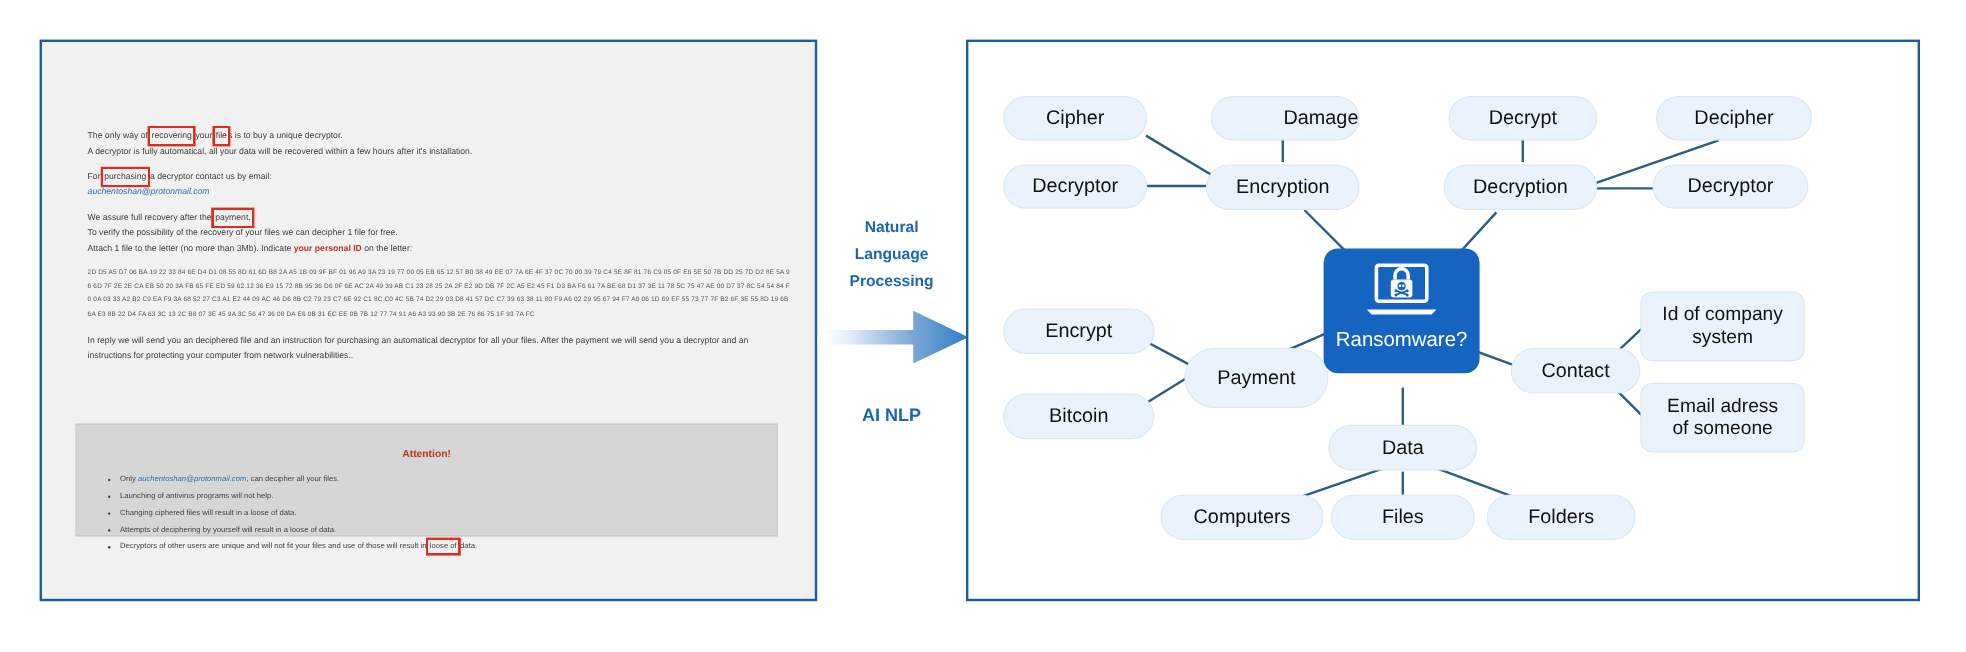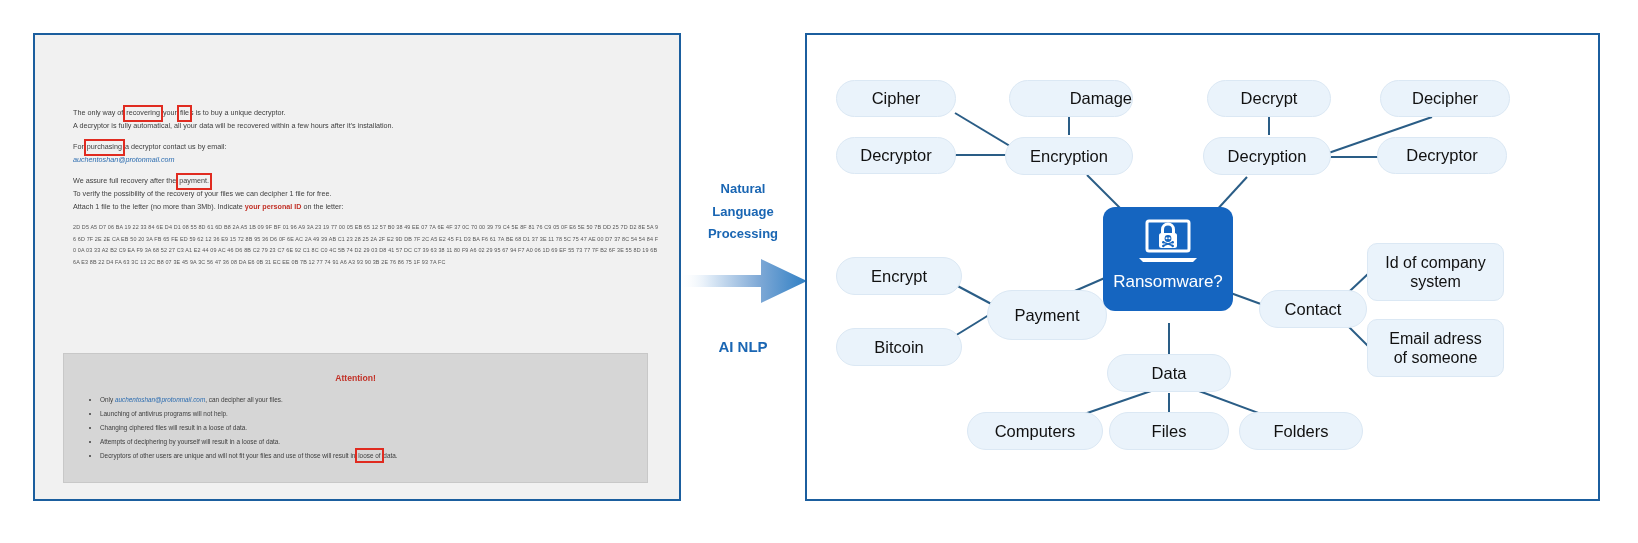--- a/index.html
+++ b/index.html
@@ -42,21 +42,21 @@
   }
   .note-body p{margin:0 0 9px 0;}
   .note-body .lnk{color:#2b6cb0;font-style:italic;}
   .note-body .redb{color:#c23127;font-weight:bold;}
   .hexblock{
     font-size:5.4px;line-height:11.6px;color:#555;
     word-break:break-all;letter-spacing:0.15px;margin:0 0 9px 0;
   }
 
   .attention-box{
-    position:absolute;left:28px;top:318px;width:585px;height:130px;
+    position:absolute;left:28px;top:318px;width:585px;height:94px;
     background:#d6d6d6;border:1px solid #c8c8c8;box-sizing:border-box;
   }
   .attention-title{
     text-align:center;color:#c23127;font-weight:bold;font-size:8.6px;
     margin-top:19px;
   }
   .attention-list{
     margin:11px 0 0 0;padding:0 0 0 36px;
     font-size:6.4px;line-height:11.6px;color:#3d3d3d;
   }
@@ -133,20 +133,21 @@
         </p>
 
         <p>
           <span>We assure full recovery after the </span><span class="hl">payment.</span><br>
           <span>To verify the possibility of the recovery of your files we can decipher 1 file for free.</span><br>
           <span>Attach 1 file to the letter (no more than 3Mb). Indicate </span><span class="redb">your personal ID</span><span> on the letter:</span>
         </p>
 
         <div class="hexblock">2D D5 A5 D7 06 BA 19 22 33 84 6E D4 D1 08 55 8D 61 6D B8 2A A5 1B 09 9F BF 01 96 A9 3A 23 19 77 00 05 EB 65 12 57 B0 38 49 EE 07 7A 6E 4F 37 0C 70 00 39 79 C4 5E 8F 81 76 C9 05 0F E6 5E 50 7B DD 25 7D D2 8E 5A 96 6D 7F 2E 2E CA EB 50 20 3A FB 65 FE ED 59 62 12 36 E9 15 72 8B 95 36 D6 0F 6E AC 2A 49 39 AB C1 23 28 25 2A 2F E2 9D DB 7F 2C A5 E2 45 F1 D3 BA F6 61 7A BE 68 D1 37 3E 11 78 5C 75 47 AE 00 D7 37 8C 54 54 84 F0 0A 03 33 A2 B2 C9 EA F9 3A 68 52 27 C3 A1 E2 44 09 AC 46 D6 8B C2 79 23 C7 6E 92 C1 8C C0 4C 5B 74 D2 29 03 D8 41 57 DC C7 39 63 38 11 80 F9 A6 02 29 95 67 94 F7 A0 06 1D 69 EF 55 73 77 7F B2 6F 3E 55 8D 19 6B 6A E3 8B 22 D4 FA 63 3C 13 2C B8 07 3E 45 9A 3C 56 47 36 08 DA E6 0B 31 EC EE 0B 7B 12 77 74 91 A6 A3 93 90 3B 2E 76 86 75 1F 93 7A FC</div>
 
+        <p>In reply we will send you an deciphered file and an instruction for purchasing an automatical decryptor for all your files. After the payment we will send you a decryptor and an instructions for protecting your computer from network vulnerabilities..</p>
       </div>
 
       <div class="attention-box">
         <div class="attention-title">Attention!</div>
         <ul class="attention-list">
           <li><span>Only </span><span class="lnk">auchentoshan@protonmail.com</span><span>, can decipher all your files.</span></li>
           <li>Launching of antivirus programs will not help.</li>
           <li>Changing ciphered files will result in a loose of data.</li>
           <li>Attempts of deciphering by yourself will result in a loose of data.</li>
           <li><span>Decryptors of other users are unique and will not fit your files and use of those will result in </span><span class="hl">loose of</span><span> data.</span></li>

